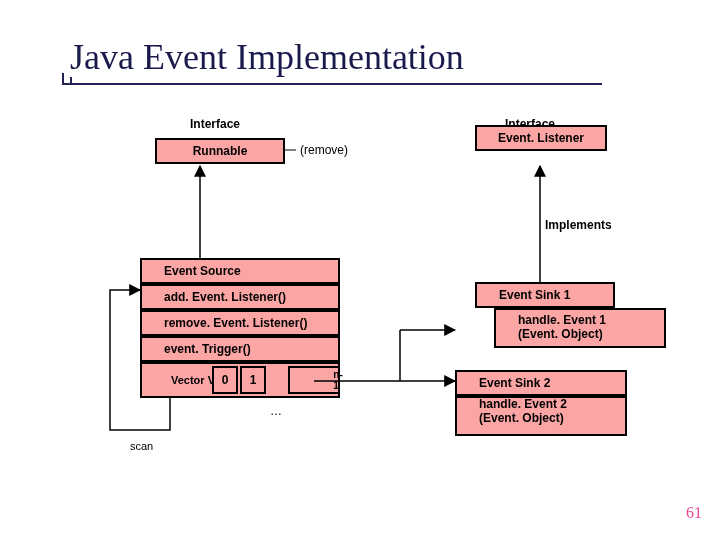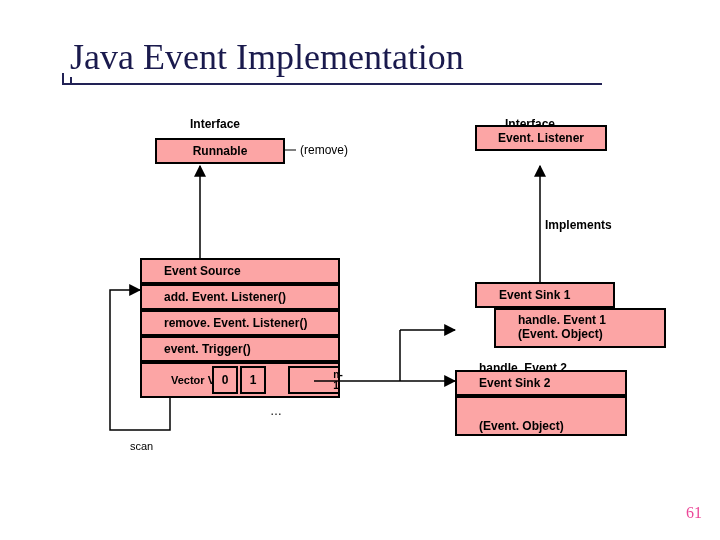--- a/index.html
+++ b/index.html
@@ -121,21 +121,21 @@
 
 <div class="label small" style="left:130px; top:440px; font-weight:normal;">scan</div>
 
 <div class="box left" style="left:475px; top:282px; width:140px; height:26px;">Event Sink 1</div>
 <div class="box left" style="left:455px; top:308px; width:172px; height:40px; flex-direction:column; align-items:flex-start; justify-content:center; line-height:1.15;margin-left:39px;">
   <div>handle. Event 1</div>
   <div>(Event. Object)</div>
 </div>
 
 <div class="box left" style="left:455px; top:370px; width:172px; height:26px;">Event Sink 2</div>
-<div class="box left" style="left:455px; top:396px; width:172px; height:40px; flex-direction:column; align-items:flex-start; justify-content:flex-end; line-height:1.15;gap:44px;">
+<div class="box left" style="left:455px; top:396px; width:172px; height:40px; flex-direction:column; align-items:flex-start; justify-content:flex-start; line-height:1.15;">
   <div>handle. Event 2</div>
   <div>(Event. Object)</div>
 </div>
 
 <svg class="wires">
   <defs>
     <marker id="arrow" viewBox="0 0 10 10" refX="9" refY="5" markerWidth="8" markerHeight="8" orient="auto-start-reverse">
       <path d="M 0 0 L 10 5 L 0 10 z" fill="#000"></path>
     </marker>
   </defs>

